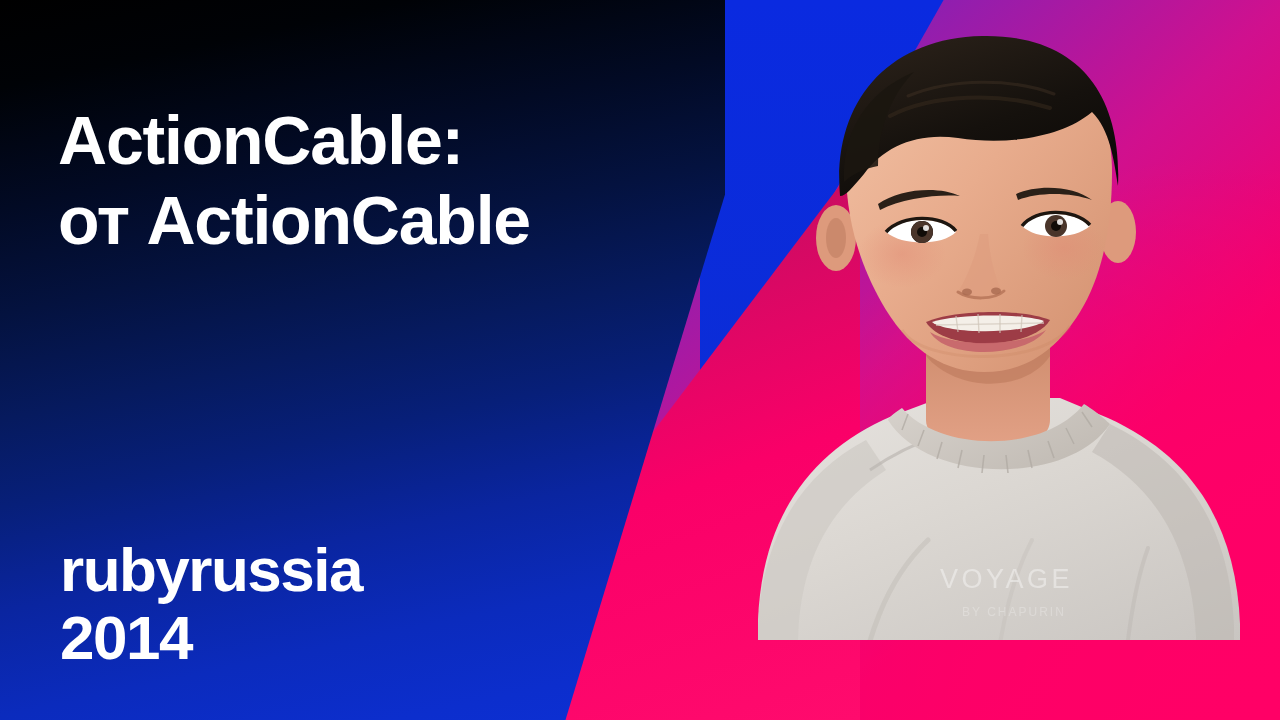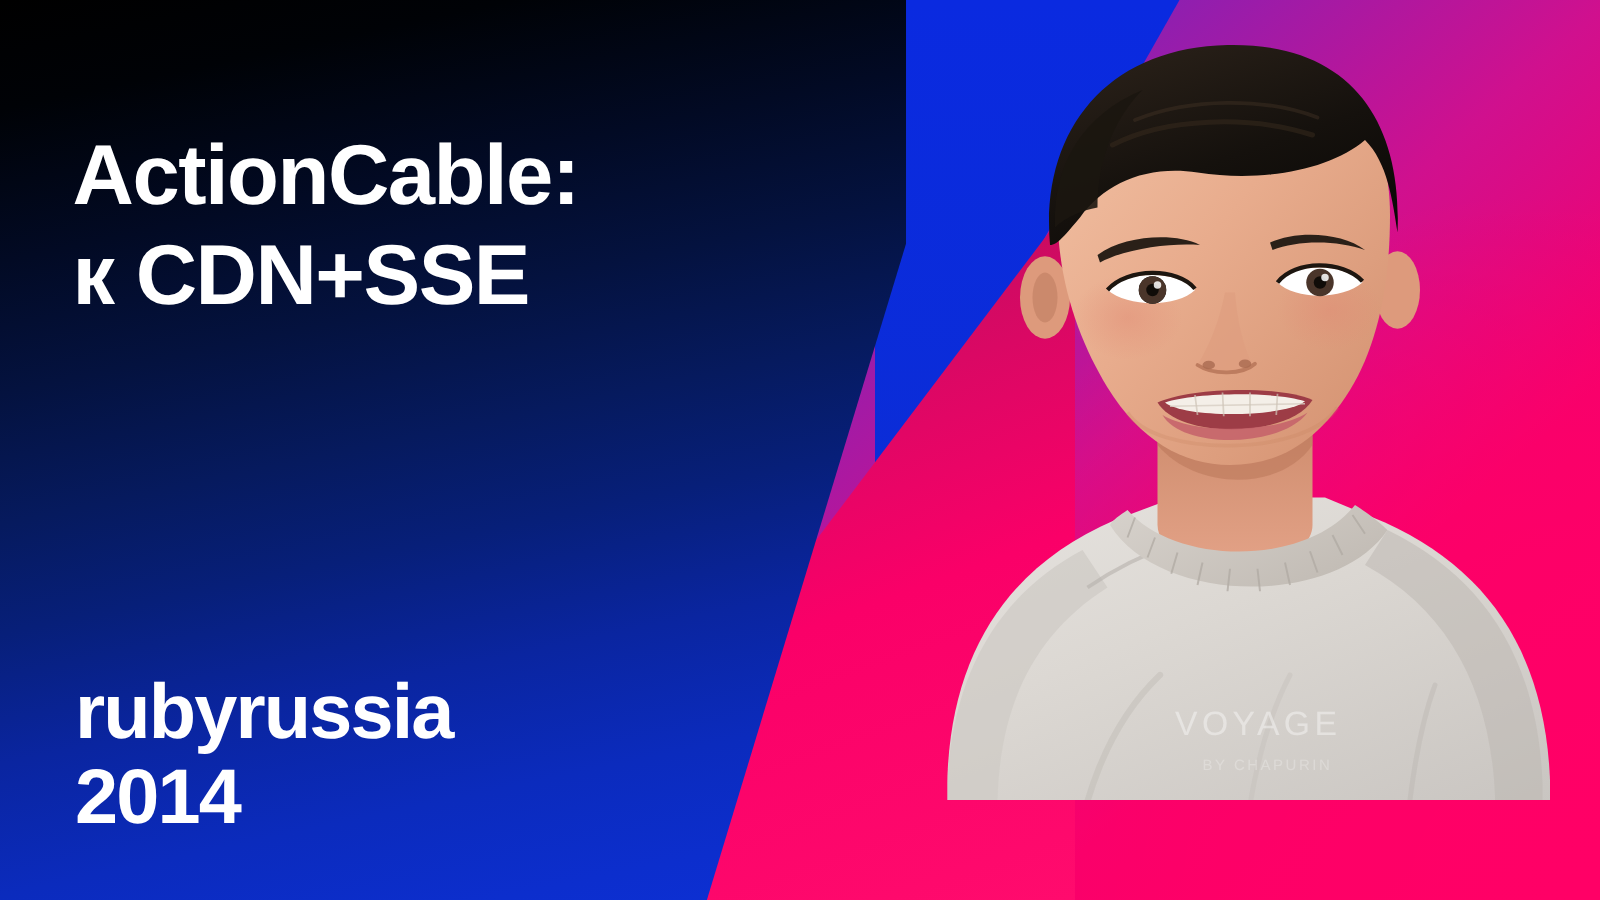--- a/index.html
+++ b/index.html
@@ -289,21 +289,21 @@
       <g opacity="0.55">
         <text x="300" y="588" font-family="Liberation Sans, sans-serif" font-size="27" letter-spacing="3.5" fill="#ffffff" opacity="0.72">VOYAGE</text>
         <text x="322" y="616" font-family="Liberation Sans, sans-serif" font-size="12" letter-spacing="2" fill="#ffffff" opacity="0.45">BY CHAPURIN</text>
       </g>
     </svg>
   </div>
 
 
   <div class="talk-title">
     <span class="line">ActionCable:</span>
-    <span class="line">к CDN+SSE</span>
+    <span class="line">от ActionCable</span>
   </div>
 
   <div class="brand">
     <span class="line">rubyrussia</span>
     <span class="line">2014</span>
   </div>
 
 </div>
 
 </body></html>

